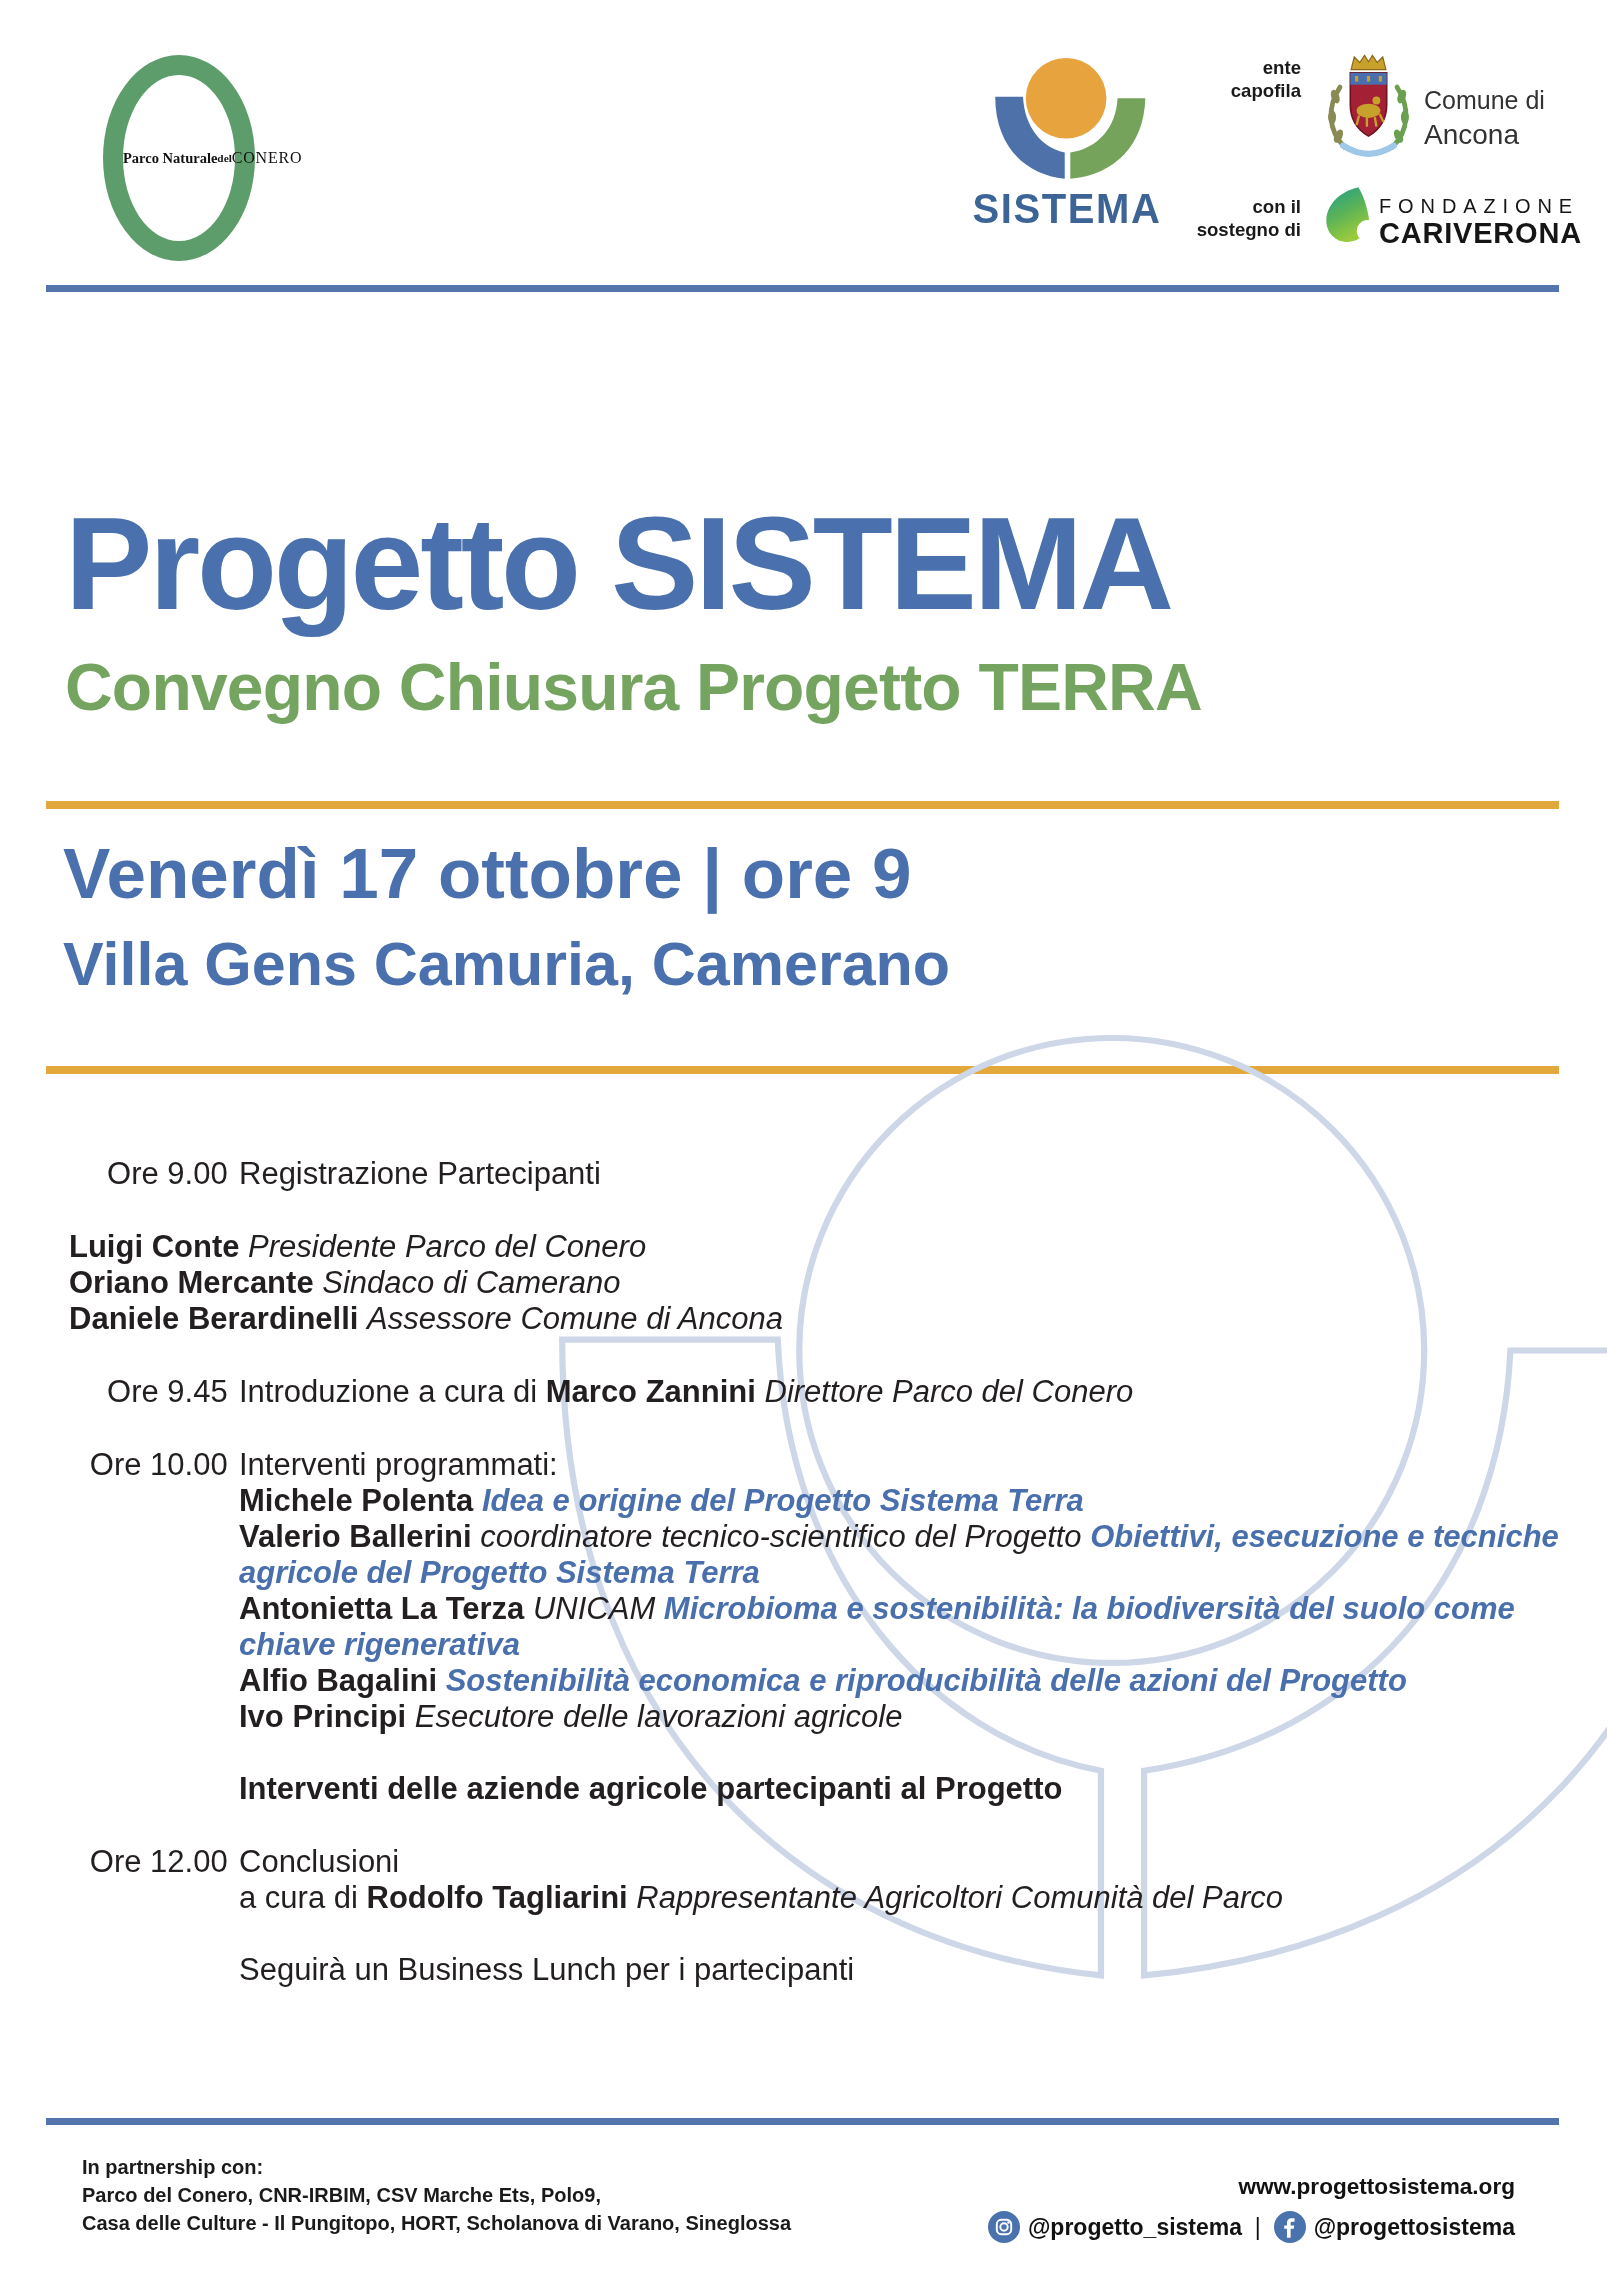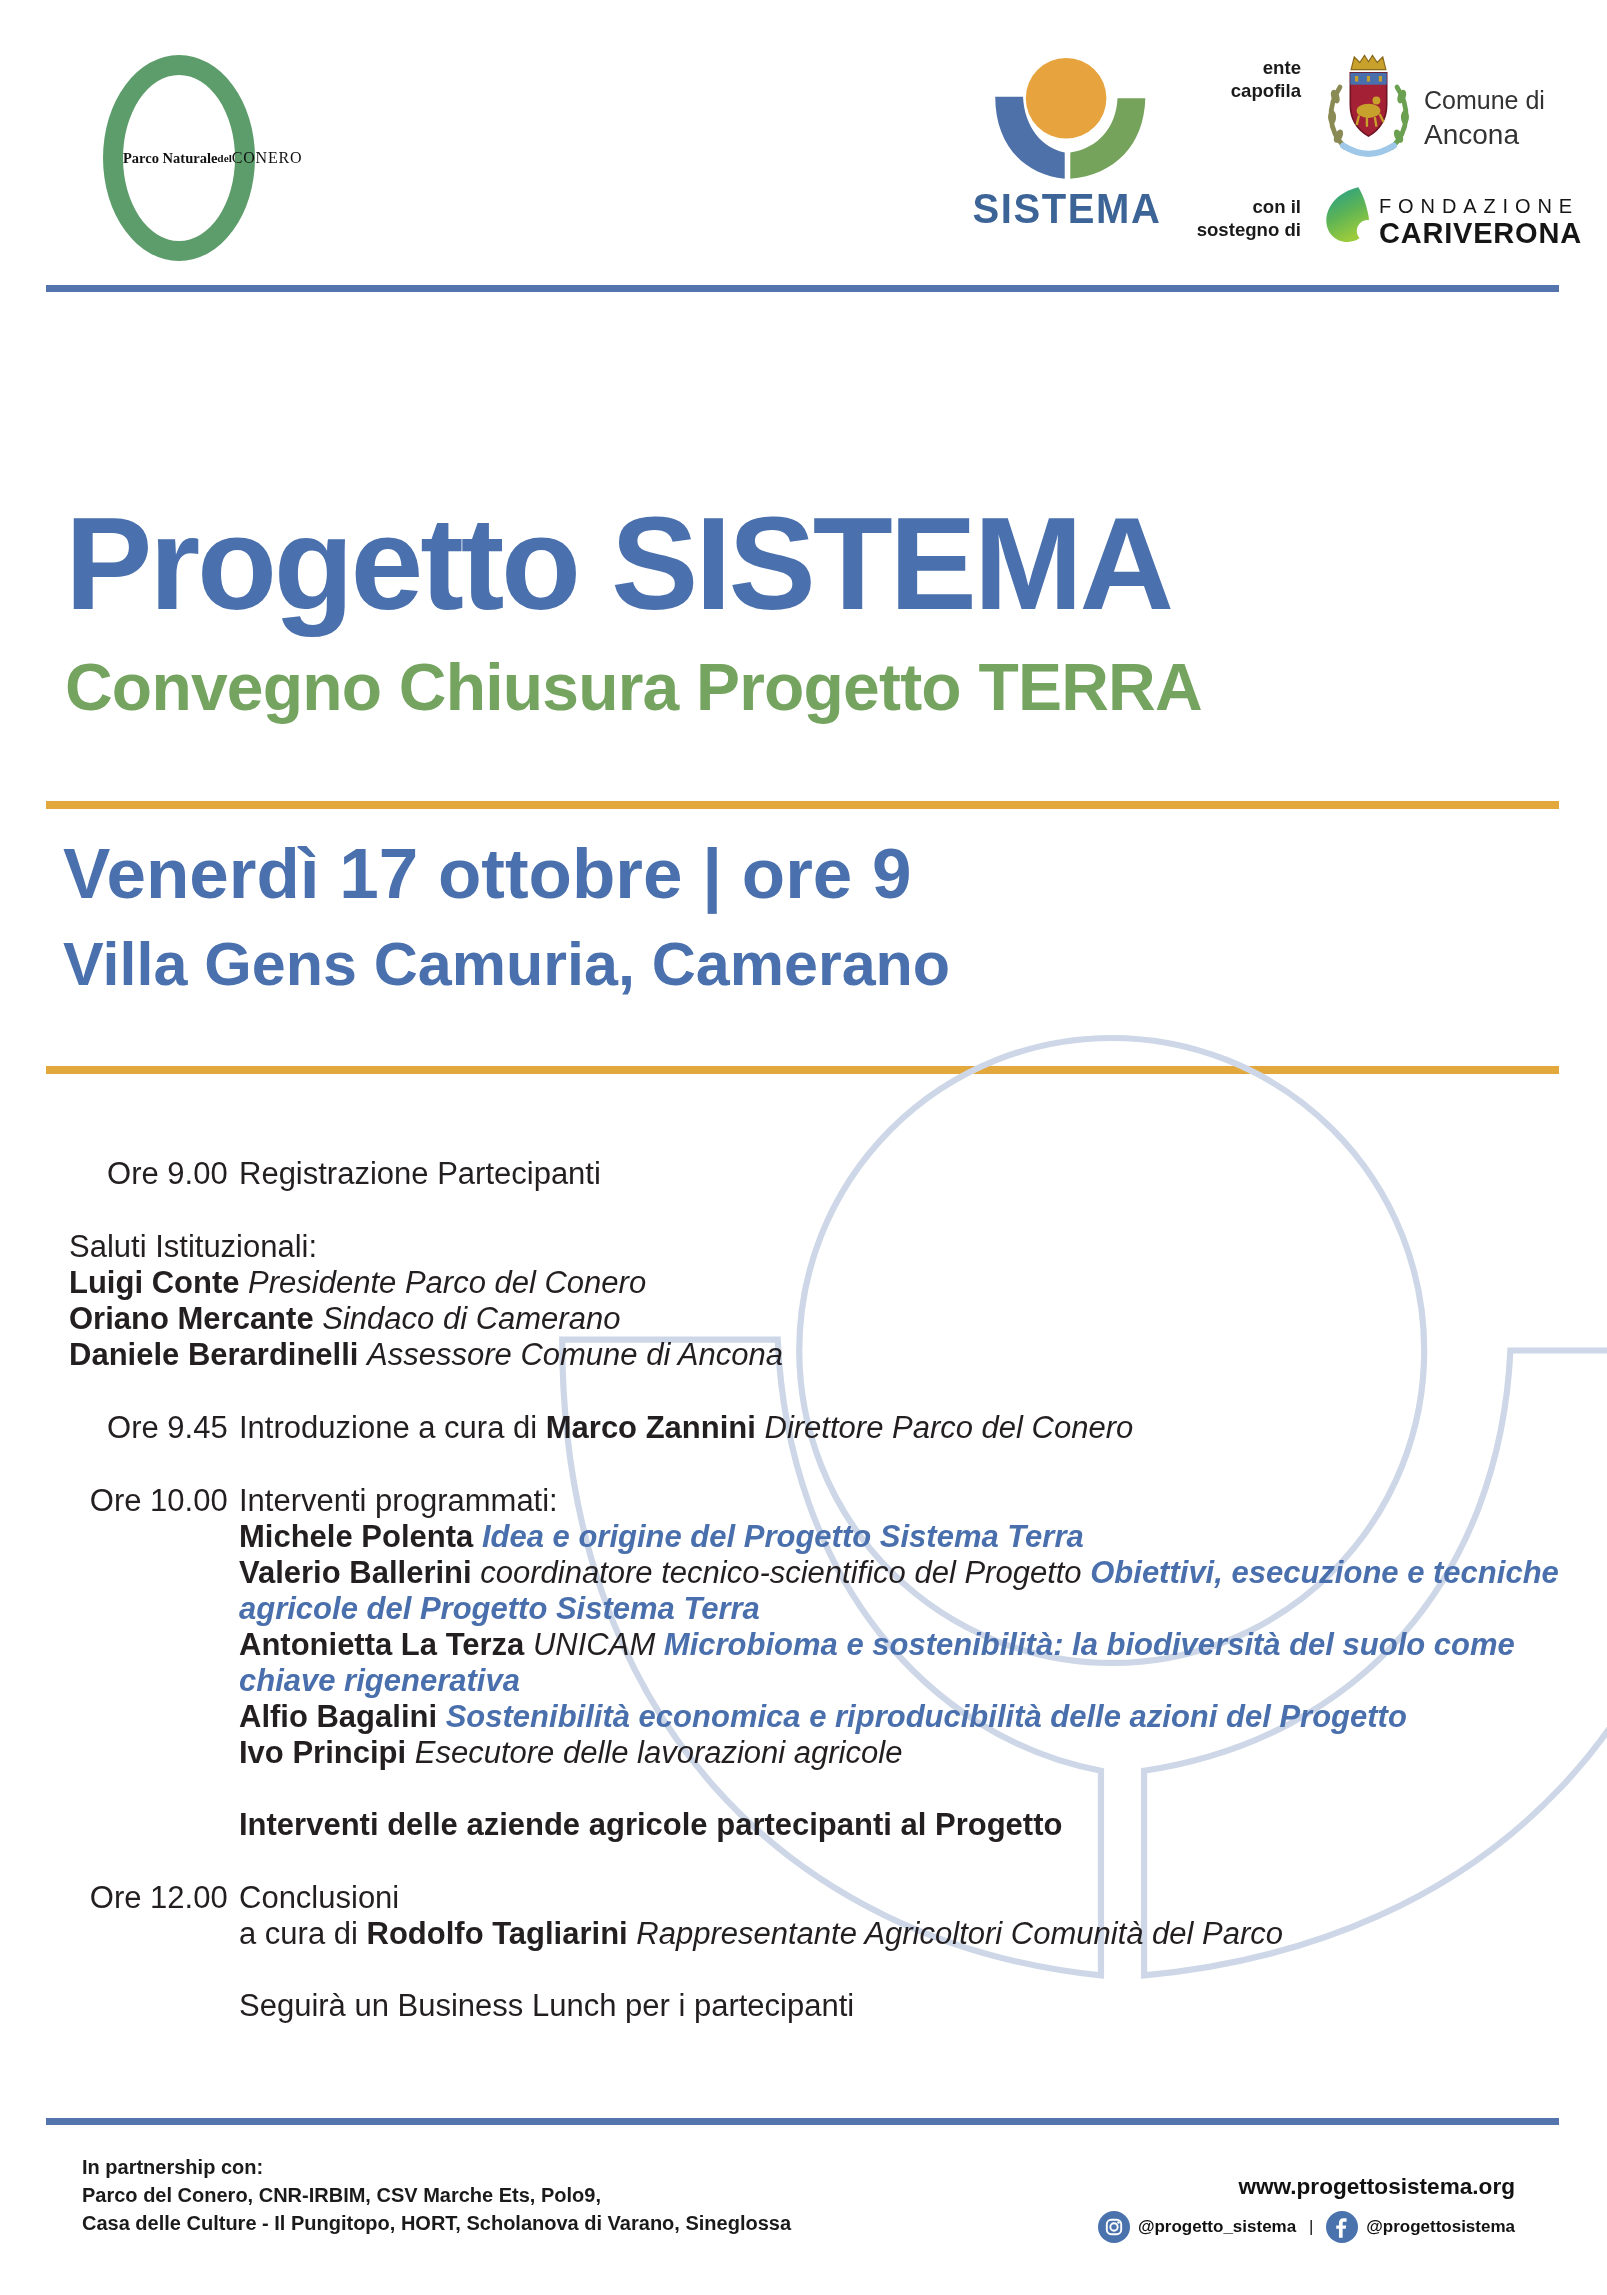--- a/index.html
+++ b/index.html
@@ -66,21 +66,21 @@
   .s-reg{font-weight:400;}
   .s-bold{font-weight:700;}
   .s-it{font-style:italic;}
   .s-blue{font-style:italic;font-weight:700;color:#4a6fad;}
 
   
   .partnership{position:absolute;left:82px;top:2153px;font-size:20px;line-height:28px;
     font-weight:700;color:#1a1a1a;z-index:1;}
   .weblink{position:absolute;right:93px;top:2174px;font-size:22.6px;font-weight:700;color:#111;z-index:1;}
   .social-row{position:absolute;right:93px;top:2211px;display:flex;align-items:center;gap:8px;
-    font-size:17px;font-weight:700;color:#111;z-index:1;}
+    font-size:23px;font-weight:700;color:#111;z-index:1;}
   .social-div{font-weight:400;margin:0 4.8px;color:#111;}
 </style>
 </head>
 <body>
 
 <div class="page">
 
   <div class="parco-logo">
     <div class="parco-ring"></div>
     <div class="parco-inner">
@@ -179,21 +179,20 @@
 
   <main class="program">
       <div class="prog-row">
         <div class="prog-time">Ore 9.00</div>
         <div class="prog-body">
           <div class="prog-line"><span class="s-reg">Registrazione Partecipanti</span></div>
         </div>
       </div>
       <div class="prog-row">
         <div class="prog-body">
-          <div class="prog-line"><span class="s-reg">Saluti Istituzionali:</span></div>
           <div class="prog-line"><span class="s-bold">Luigi Conte </span><span class="s-it">Presidente Parco del Conero</span></div>
           <div class="prog-line"><span class="s-bold">Oriano Mercante </span><span class="s-it">Sindaco di Camerano</span></div>
           <div class="prog-line"><span class="s-bold">Daniele Berardinelli </span><span class="s-it">Assessore Comune di Ancona</span></div>
         </div>
       </div>
       <div class="prog-row">
         <div class="prog-time">Ore 9.45</div>
         <div class="prog-body">
           <div class="prog-line"><span class="s-reg">Introduzione a cura di </span><span class="s-bold">Marco Zannini </span><span class="s-it">Direttore Parco del Conero</span></div>
         </div>

